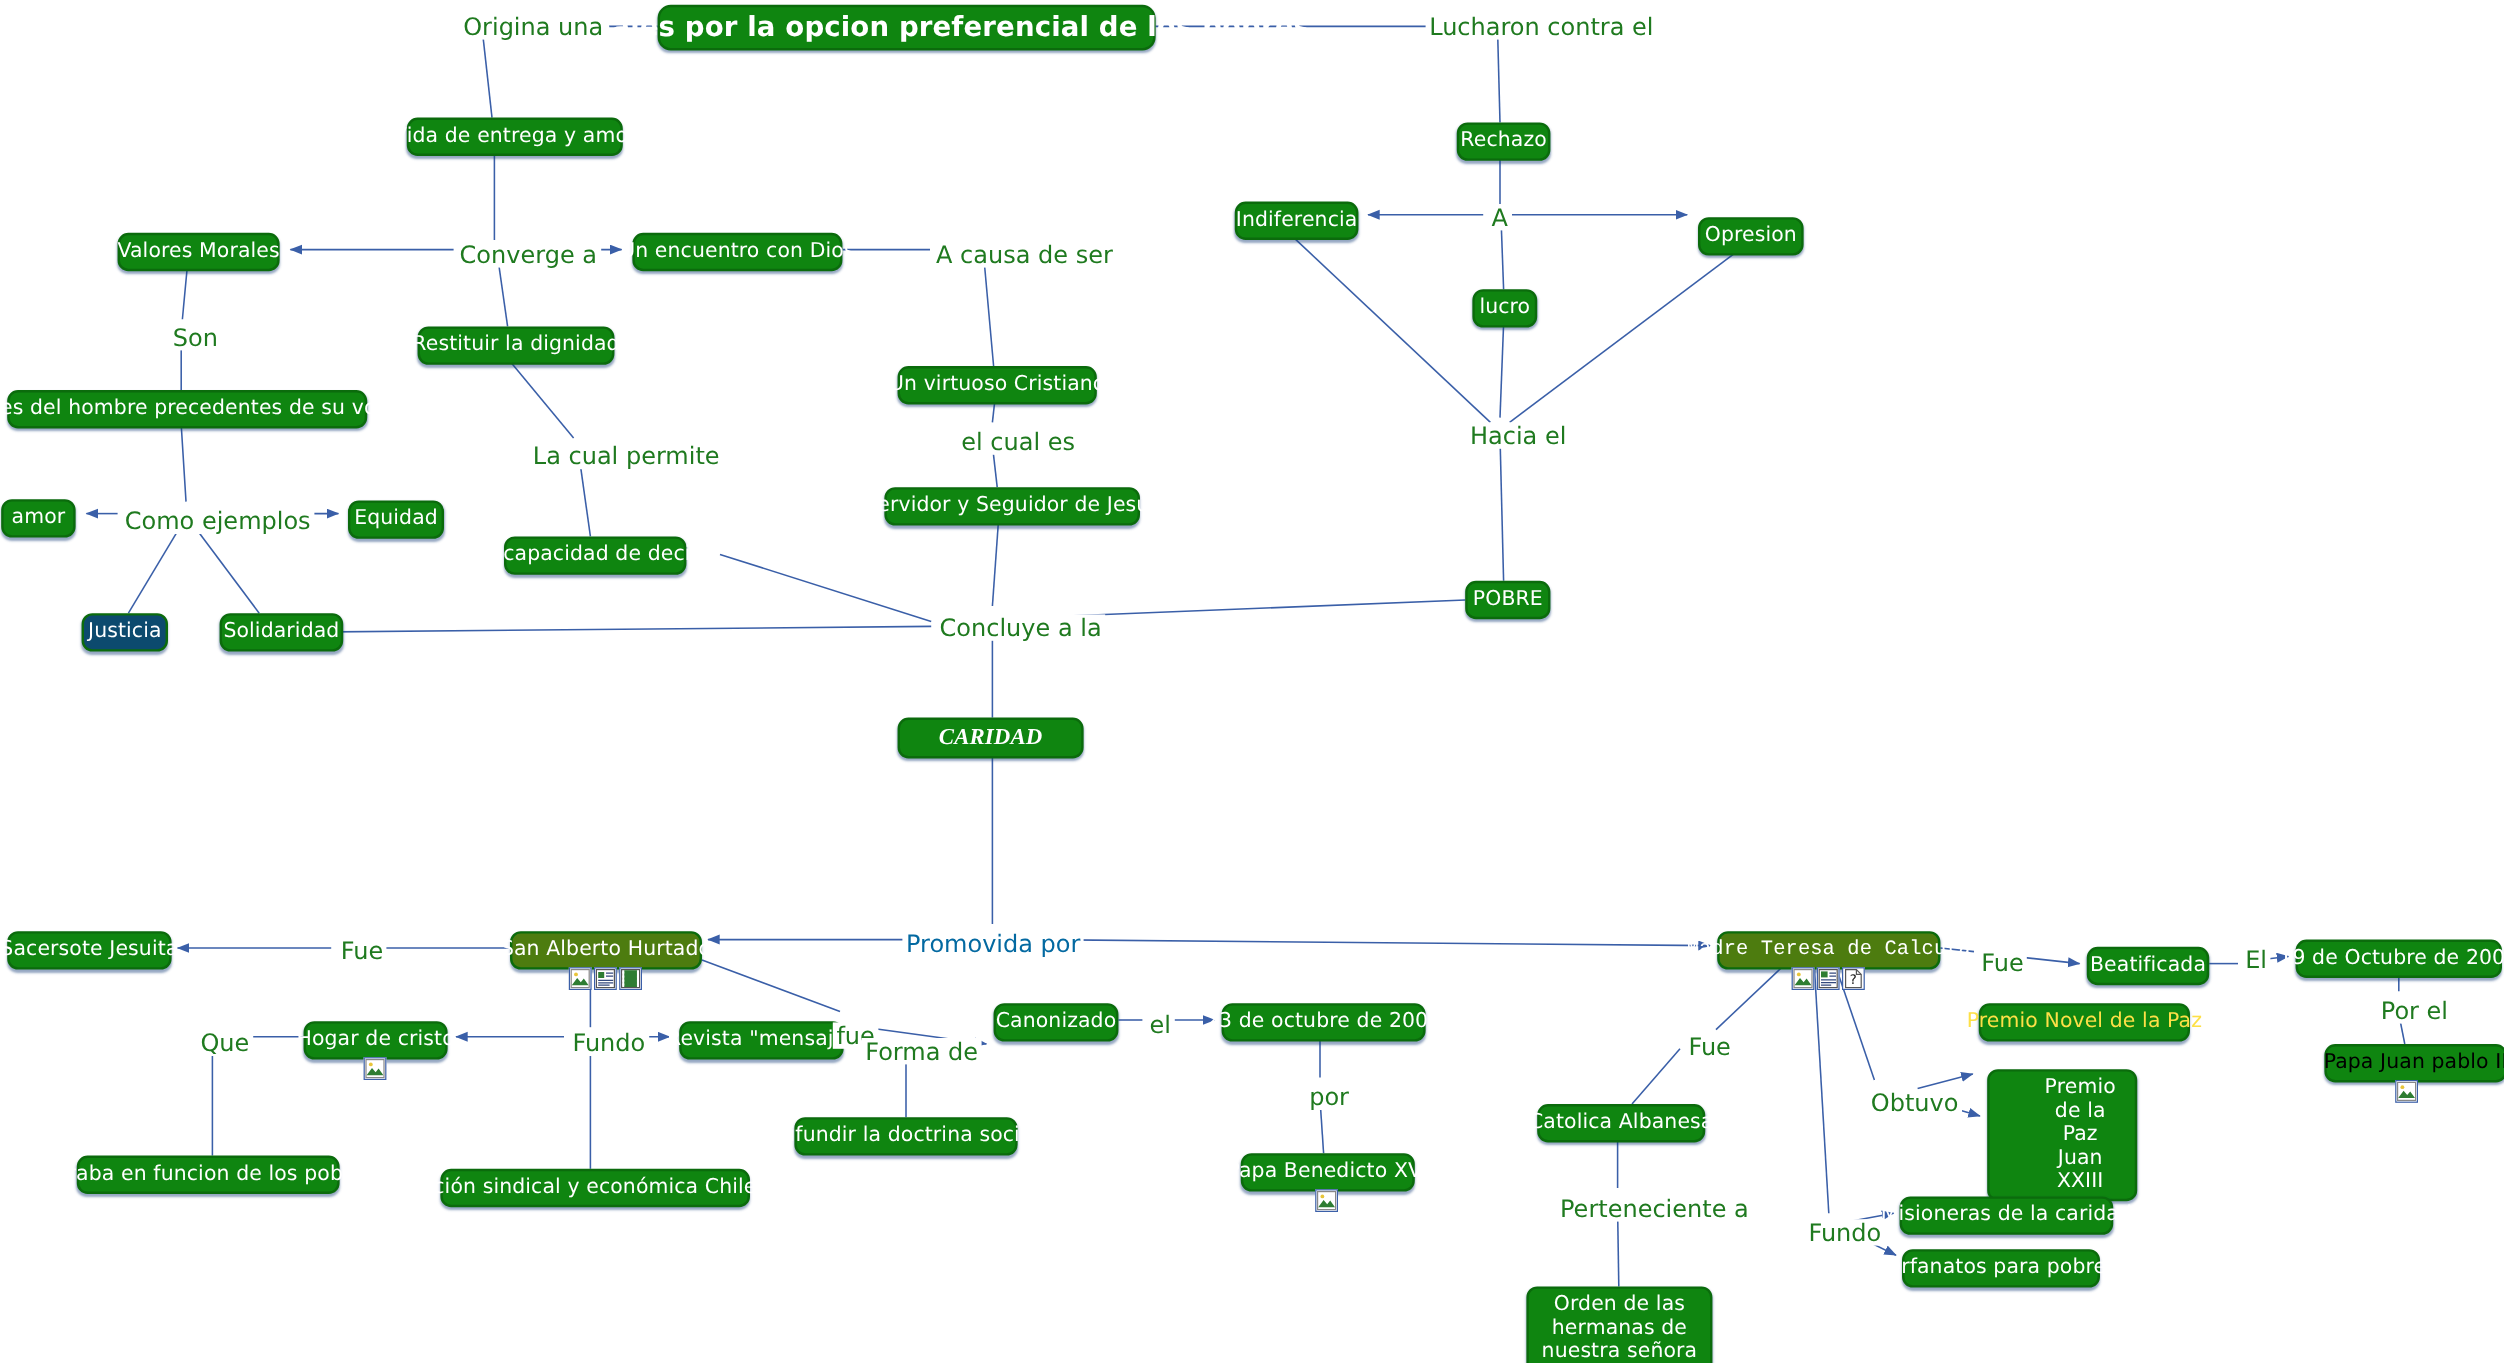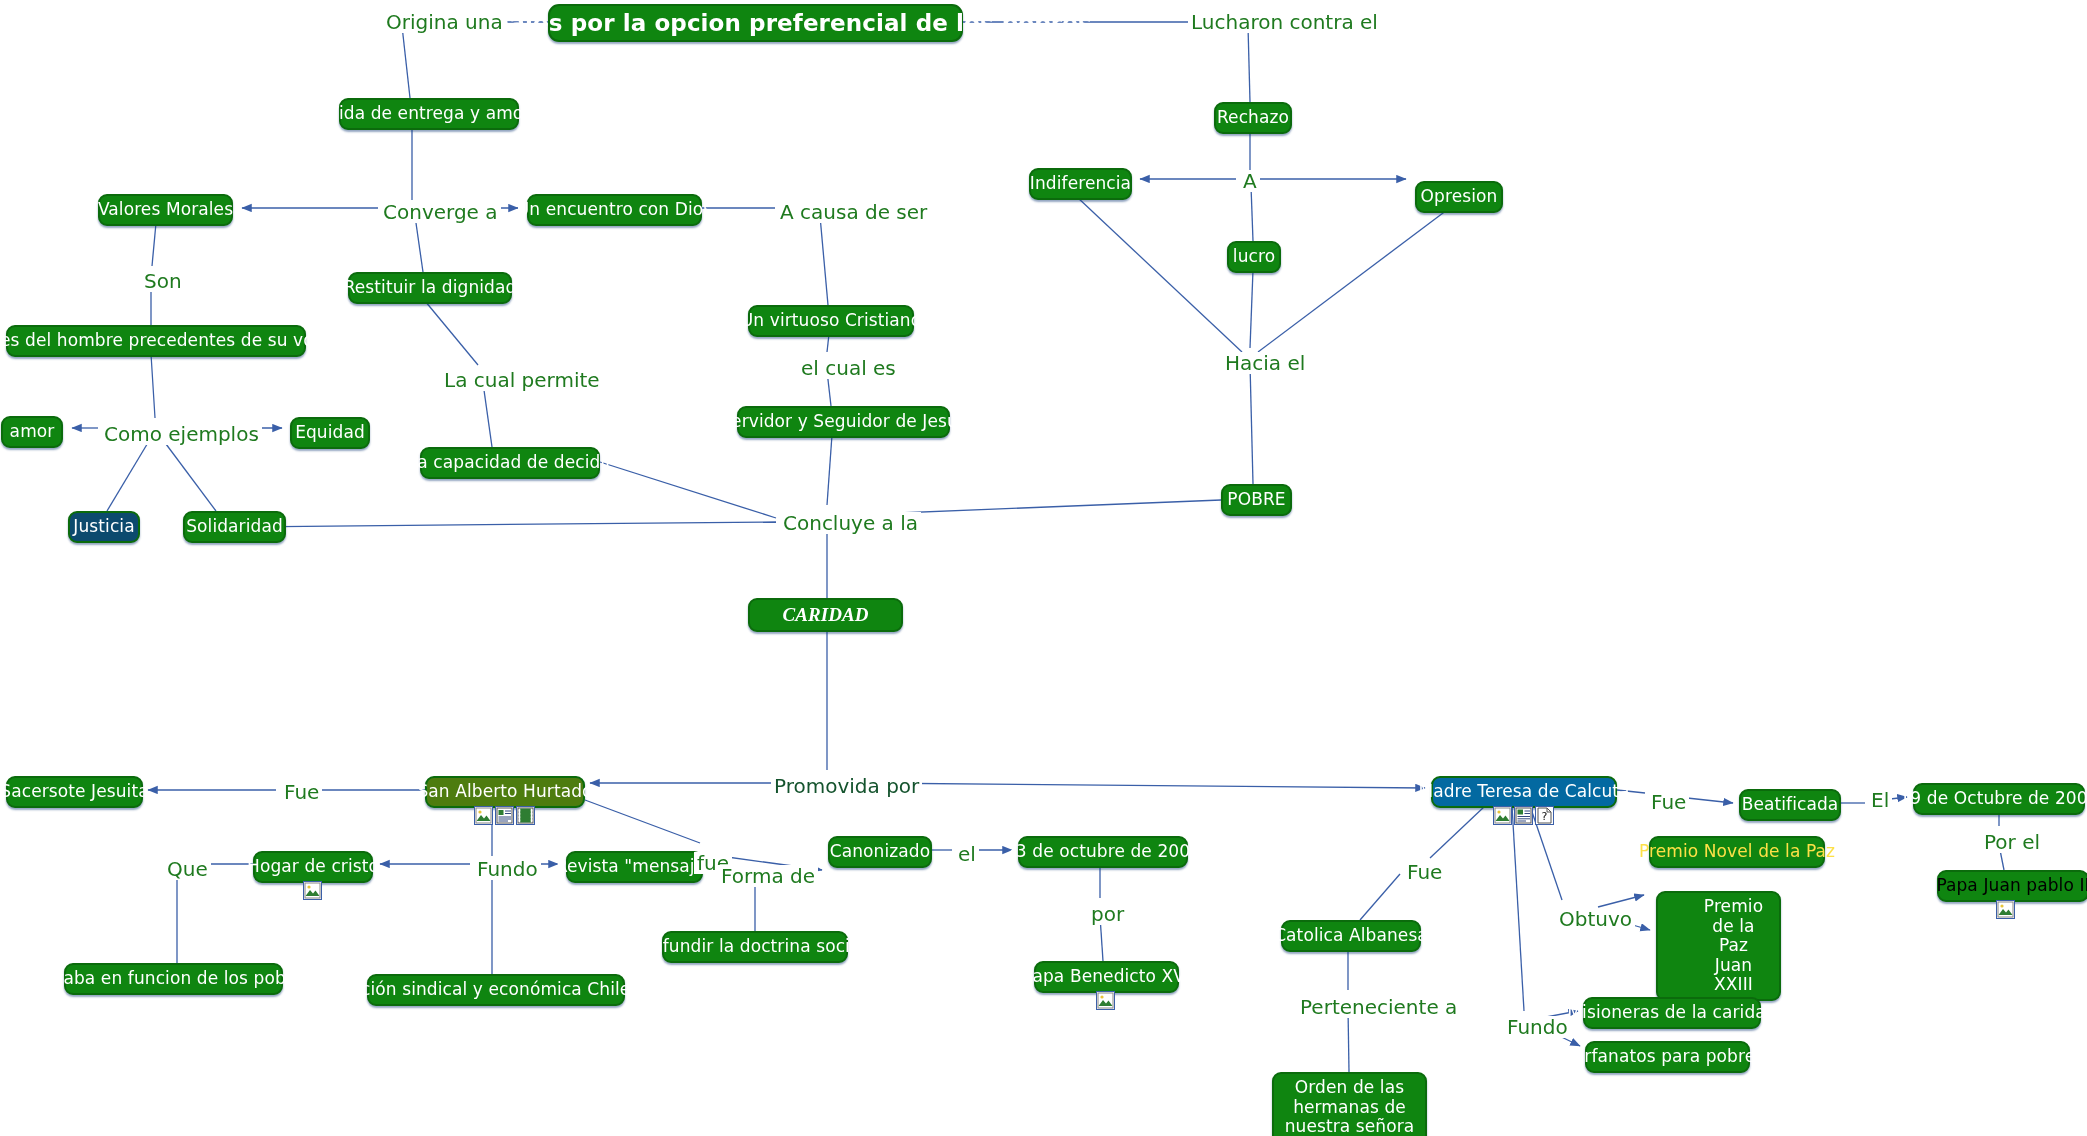--- a/index.html
+++ b/index.html
@@ -198,21 +198,21 @@
       </div>
       <div class="node" style="left: 737px; top: 406px; width: 213px; min-height: 29px; background: rgb(15, 133, 16); border-color: rgb(11, 107, 12); color: rgb(255, 255, 255);">
         <span>Servidor y Seguidor de Jesús</span>
       </div>
       <div class="node" style="left: 1px; top: 416px; width: 62px; min-height: 31px; background: rgb(15, 133, 16); border-color: rgb(11, 107, 12); color: rgb(255, 255, 255);">
         <span>amor</span>
       </div>
       <div class="node" style="left: 290px; top: 417px; width: 80px; min-height: 30px; background: rgb(15, 133, 16); border-color: rgb(11, 107, 12); color: rgb(255, 255, 255);">
         <span>Equidad</span>
       </div>
-      <div class="node" style="left: 420px; top: 447px; width: 180px; min-height: 29px; background: rgb(15, 133, 16); border-color: rgb(11, 107, 12); color: rgb(255, 255, 255);">
+      <div class="node" style="left: 420px; top: 447px; width: 152px; min-height: 29px; background: rgb(15, 133, 16); border-color: rgb(11, 107, 12); color: rgb(255, 255, 255);">
         <span>La capacidad de decidir</span>
       </div>
       <div class="node" style="left: 68px; top: 511px; width: 72px; min-height: 29px; background: #0c4a6e; border-color: rgb(11, 107, 12); color: rgb(255, 255, 255);">
         <span>Justicia</span>
       </div>
       <div class="node" style="left: 183px; top: 511px; width: 103px; min-height: 29px; background: rgb(15, 133, 16); border-color: rgb(11, 107, 12); color: rgb(255, 255, 255);">
         <span>Solidaridad</span>
       </div>
       <div class="node" style="left: 1221px; top: 484px; width: 71px; min-height: 29px; background: rgb(15, 133, 16); border-color: rgb(11, 107, 12); color: rgb(255, 255, 255);">
         <span>POBRE</span>
@@ -258,21 +258,21 @@
               <rect x="1.6" y="9.4" width="1.6" height="1.7"></rect>
               <rect x="1.6" y="12.6" width="1.6" height="1.7"></rect>
               <rect x="13.8" y="2.6" width="1.6" height="1.7"></rect>
               <rect x="13.8" y="6" width="1.6" height="1.7"></rect>
               <rect x="13.8" y="9.4" width="1.6" height="1.7"></rect>
               <rect x="13.8" y="12.6" width="1.6" height="1.7"></rect>
             </g>
           </svg>
         </div>
       </div>
-      <div class="node" style="left: 1431px; top: 776px; width: 186px; min-height: 29px; background: #0369a1; border-color: rgb(11, 107, 12); color: rgb(255, 255, 255);">
+      <div class="node" style="left: 1431px; top: 776px; width: 186px; min-height: 29px; background: #4d7c0f; border-color: rgb(11, 107, 12); color: rgb(255, 255, 255); font-family: Liberation Mono, monospace;">
         <span>Madre Teresa de Calcuta</span>
       </div>
       <div class="icons" style="left: 1492.5px; top: 806px;">
         <div class="ico">
           <svg width="17" height="17" viewBox="0 0 17 17">
             <rect x="1" y="1" width="15" height="15" fill="#ffffff"></rect>
             <circle cx="5" cy="5" r="1.6" fill="#e8c53a"></circle>
             <path d="M1.5 14 L6 8 L9 11.5 L11.5 8.5 L15.5 14 Z" fill="#2e7d32"></path>
             <rect x="1" y="1" width="15" height="15" fill="none" stroke="#888"></rect>
           </svg>
@@ -386,21 +386,21 @@
       <div class="linklabel" style="left: 380px; top: 201px; color: rgb(31, 122, 31);">Converge a</div>
       <div class="linklabel" style="left: 777px; top: 201px; color: rgb(31, 122, 31);">A causa de ser</div>
       <div class="linklabel" style="left: 1240px; top: 170px; color: rgb(31, 122, 31);">A</div>
       <div class="linklabel" style="left: 141px; top: 270px; color: rgb(31, 122, 31);">Son</div>
       <div class="linklabel" style="left: 441px; top: 369px; color: rgb(31, 122, 31);">La cual permite</div>
       <div class="linklabel" style="left: 798px; top: 357px; color: rgb(31, 122, 31);">el cual es</div>
       <div class="linklabel" style="left: 1222px; top: 352px; color: rgb(31, 122, 31);">Hacia el</div>
       <div class="linklabel" style="left: 101px; top: 423px; color: rgb(31, 122, 31);">Como ejemplos</div>
       <div class="linklabel" style="left: 780px; top: 512px; color: rgb(31, 122, 31);">Concluye a la</div>
       <div class="linklabel" style="left: 281px; top: 781px; color: rgb(31, 122, 31);">Fue</div>
-      <div class="linklabel" style="left: 771px; top: 775px; color: #14532d;">Promovida por</div>
+      <div class="linklabel" style="left: 752px; top: 775px; color: #0369a1;">Promovida por</div>
       <div class="linklabel" style="left: 1648px; top: 791px; color: rgb(31, 122, 31);">Fue</div>
       <div class="linklabel" style="left: 1868px; top: 789px; color: rgb(31, 122, 31);">El</div>
       <div class="linklabel" style="left: 694px; top: 852px; color: rgb(31, 122, 31);">fue</div>
       <div class="linklabel" style="left: 164px; top: 858px; color: rgb(31, 122, 31);">Que</div>
       <div class="linklabel" style="left: 474px; top: 858px; color: rgb(31, 122, 31);">Fundo</div>
       <div class="linklabel" style="left: 718px; top: 865px; color: rgb(31, 122, 31);">Forma de</div>
       <div class="linklabel" style="left: 955px; top: 843px; color: rgb(31, 122, 31);">el</div>
       <div class="linklabel" style="left: 1404px; top: 861px; color: rgb(31, 122, 31);">Fue</div>
       <div class="linklabel" style="left: 1556px; top: 908px; color: rgb(31, 122, 31);">Obtuvo</div>
       <div class="linklabel" style="left: 1981px; top: 831px; color: rgb(31, 122, 31);">Por el</div>

